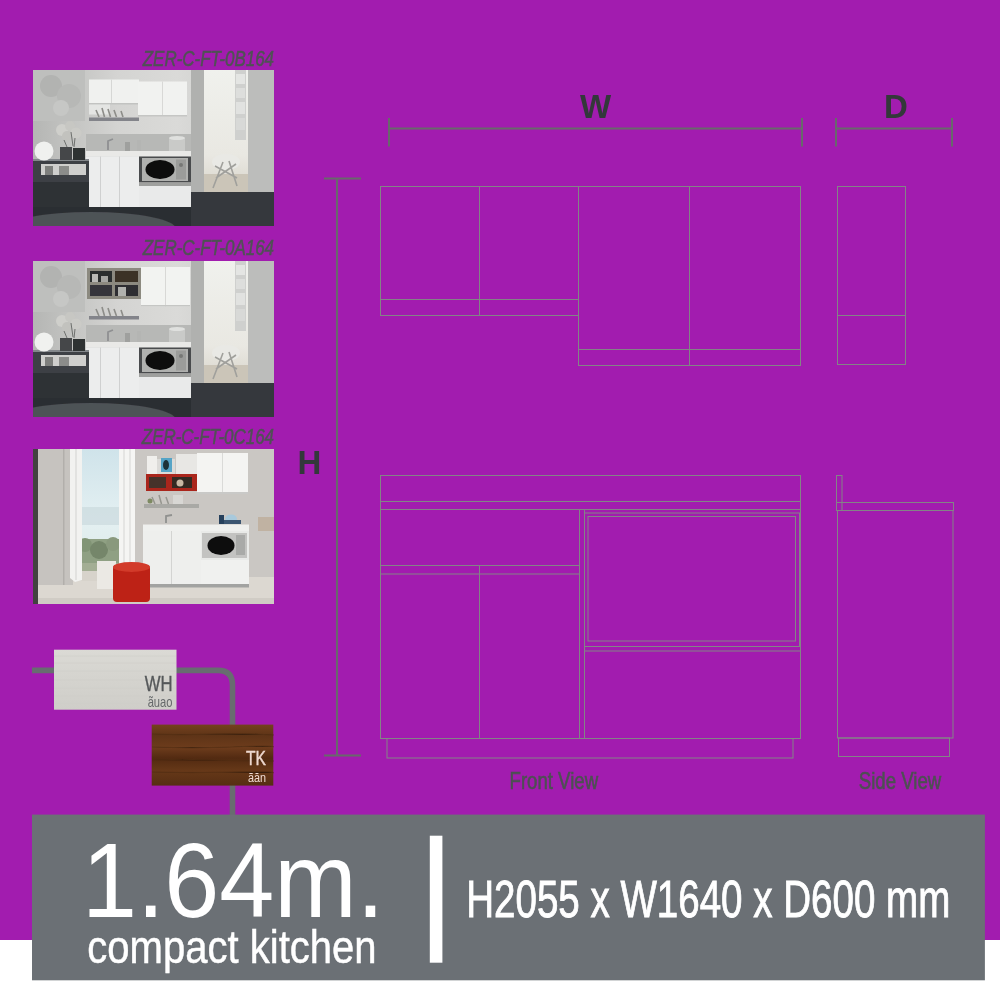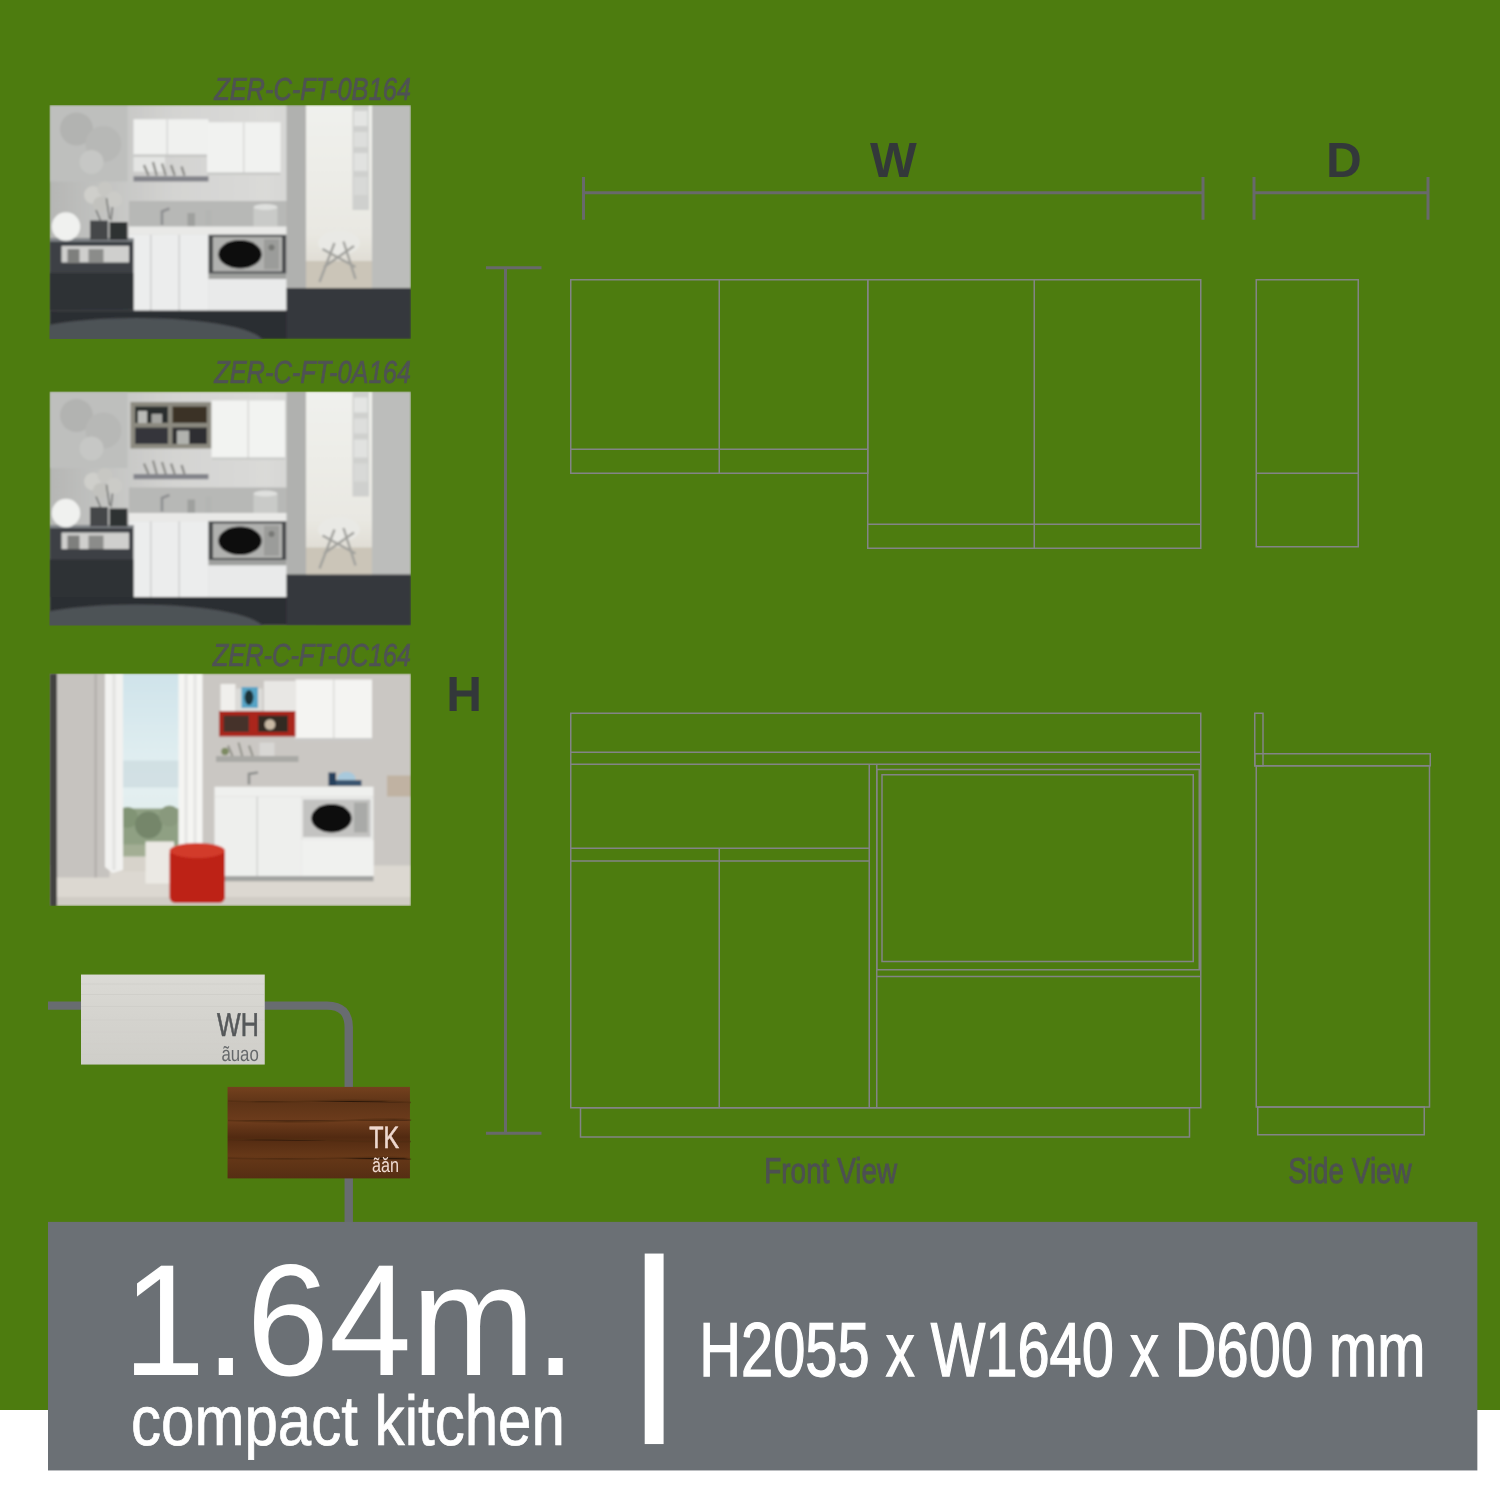--- a/index.html
+++ b/index.html
@@ -1,16 +1,16 @@
 <!DOCTYPE html>
 <html><head>
 <meta charset="utf-8">
 <style>
 html,body{margin:0;padding:0;background:#ffffff;width:1000px;height:1000px;overflow:hidden}
-#page{position:relative;width:1000px;height:940px;background:#4d7c0f;font-family:"Liberation Sans",sans-serif}
+#page{position:relative;width:1000px;height:940px;background:#a21caf;font-family:"Liberation Sans",sans-serif}
 #main{position:absolute;left:0;top:0}
 </style>
 </head>
 <body>
 <div id="page">
 <svg id="main" width="1000" height="1000" viewBox="0 0 1000 1000" font-family="Liberation Sans, sans-serif">
 <defs>
 <clipPath id="ph1">
           <rect x="33" y="70" width="241" height="156"></rect>
         </clipPath>

